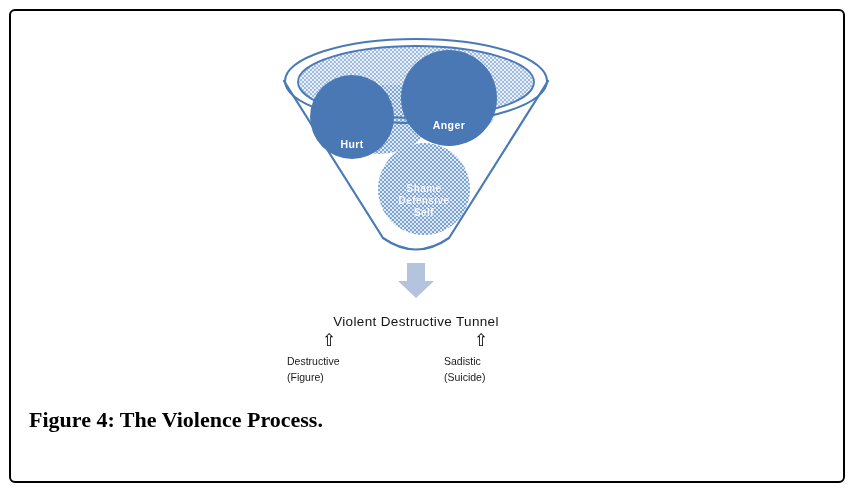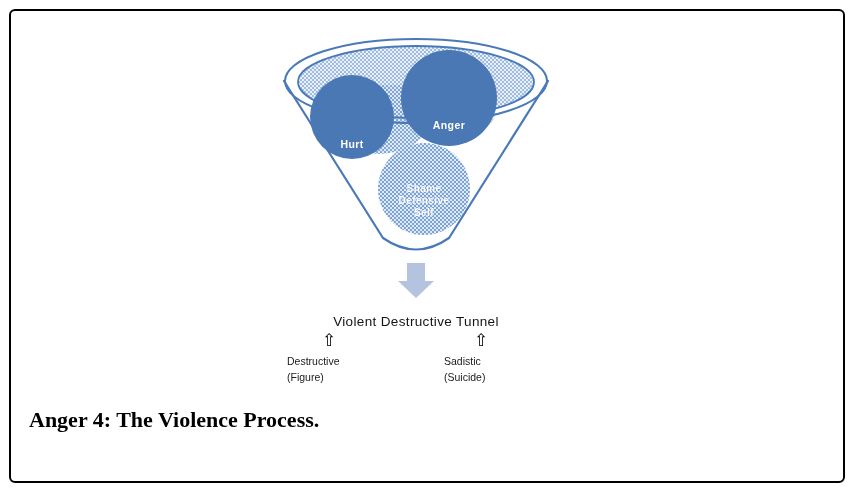--- a/index.html
+++ b/index.html
@@ -230,16 +230,16 @@
         <div>(Figure)</div>
       </div>
       <div class="legend-col" id="legend-sadistic">
         <div>Sadistic</div>
         <div>(Suicide)</div>
       </div>
     </div>
   </div>
 
   <div id="caption">
-    <span id="caption-label">Anger 4:</span><span id="caption-text"> The Violence Process.</span>
+    <span id="caption-label">Figure 4:</span><span id="caption-text"> The Violence Process.</span>
   </div>
 
 </div>
 
 </body></html>

